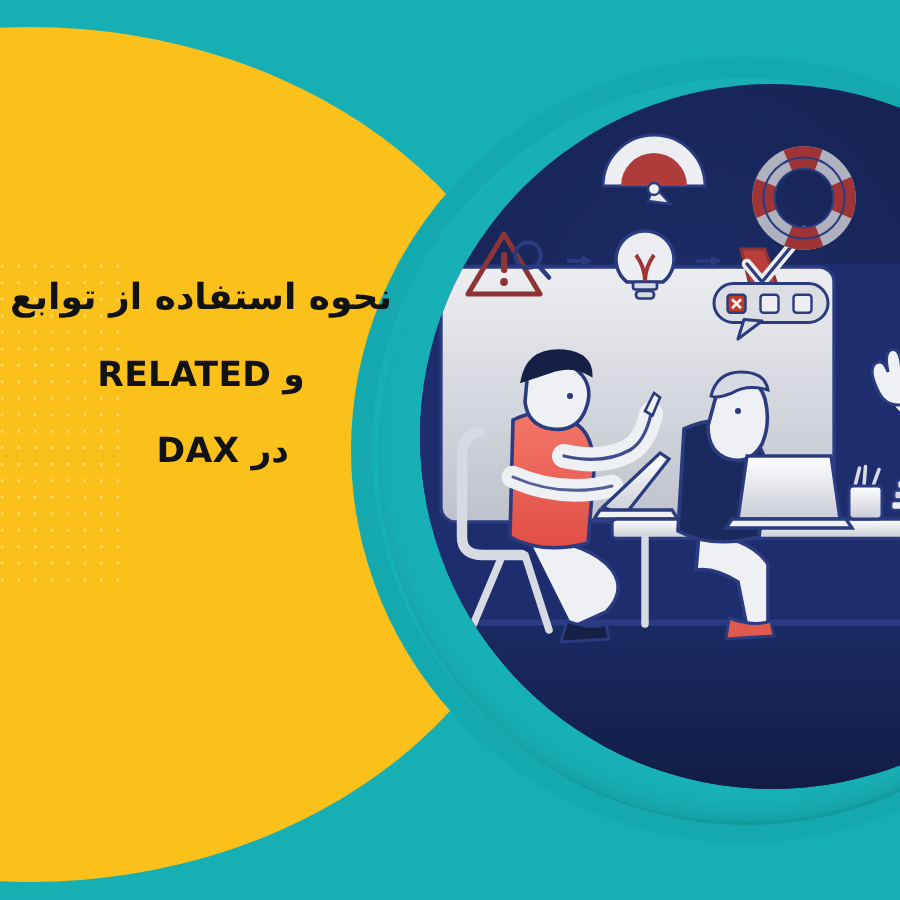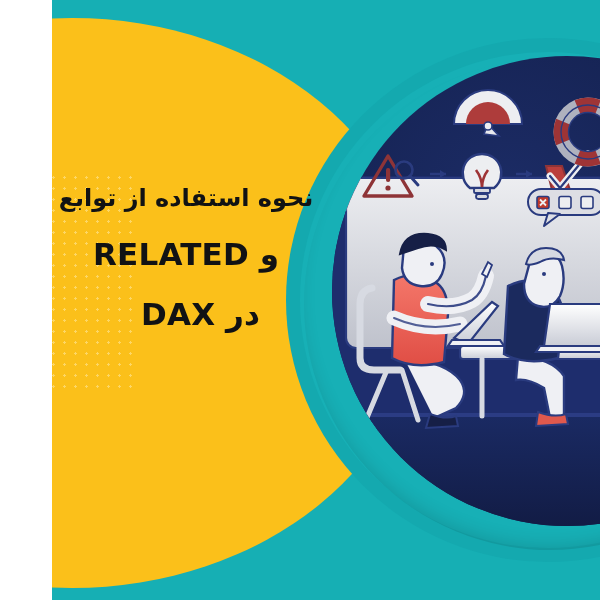--- a/index.html
+++ b/index.html
@@ -1,18 +1,18 @@
 <!DOCTYPE html>
 <html lang="fa" dir="rtl"><head>
 <meta charset="utf-8">
 <title>DAX RELATED RELATEDTABLE</title>
 <style>
   html,body{margin:0;padding:0;background:#fff;}
   #card{
-    position:relative;width:548px;height:600px;overflow:hidden;
+    position:relative;width:600px;height:600px;overflow:hidden;
     font-family:"DejaVu Sans","Liberation Sans",sans-serif;
     background:#eab308;
   }
   .layer{position:absolute;}
 
   
   #teal-bg{inset:0;background:#16AFB4;}
 
   #yellow-blob{
     left:-330px;top:18px;width:700px;height:570px;
@@ -48,21 +48,21 @@
   
   #scene{position:absolute;left:0;top:0;width:470px;height:470px;}
 
   
   #headline{
     left:0;top:186px;width:268px;
     text-align:center;direction:rtl;
     color:#111214;
   }
   .hl-line{
-    font-size:31px;font-weight:700;line-height:1.05;
+    font-size:23px;font-weight:700;line-height:1.05;
     letter-spacing:.2px;white-space:nowrap;
     margin:0 0 27px 0;
   }
   .hl-line:last-child{margin-bottom:0;margin-left:29px;}
   .hl-fa{font-size:24px;}
 </style>
 </head>
 <body>
 
 <div id="card">

